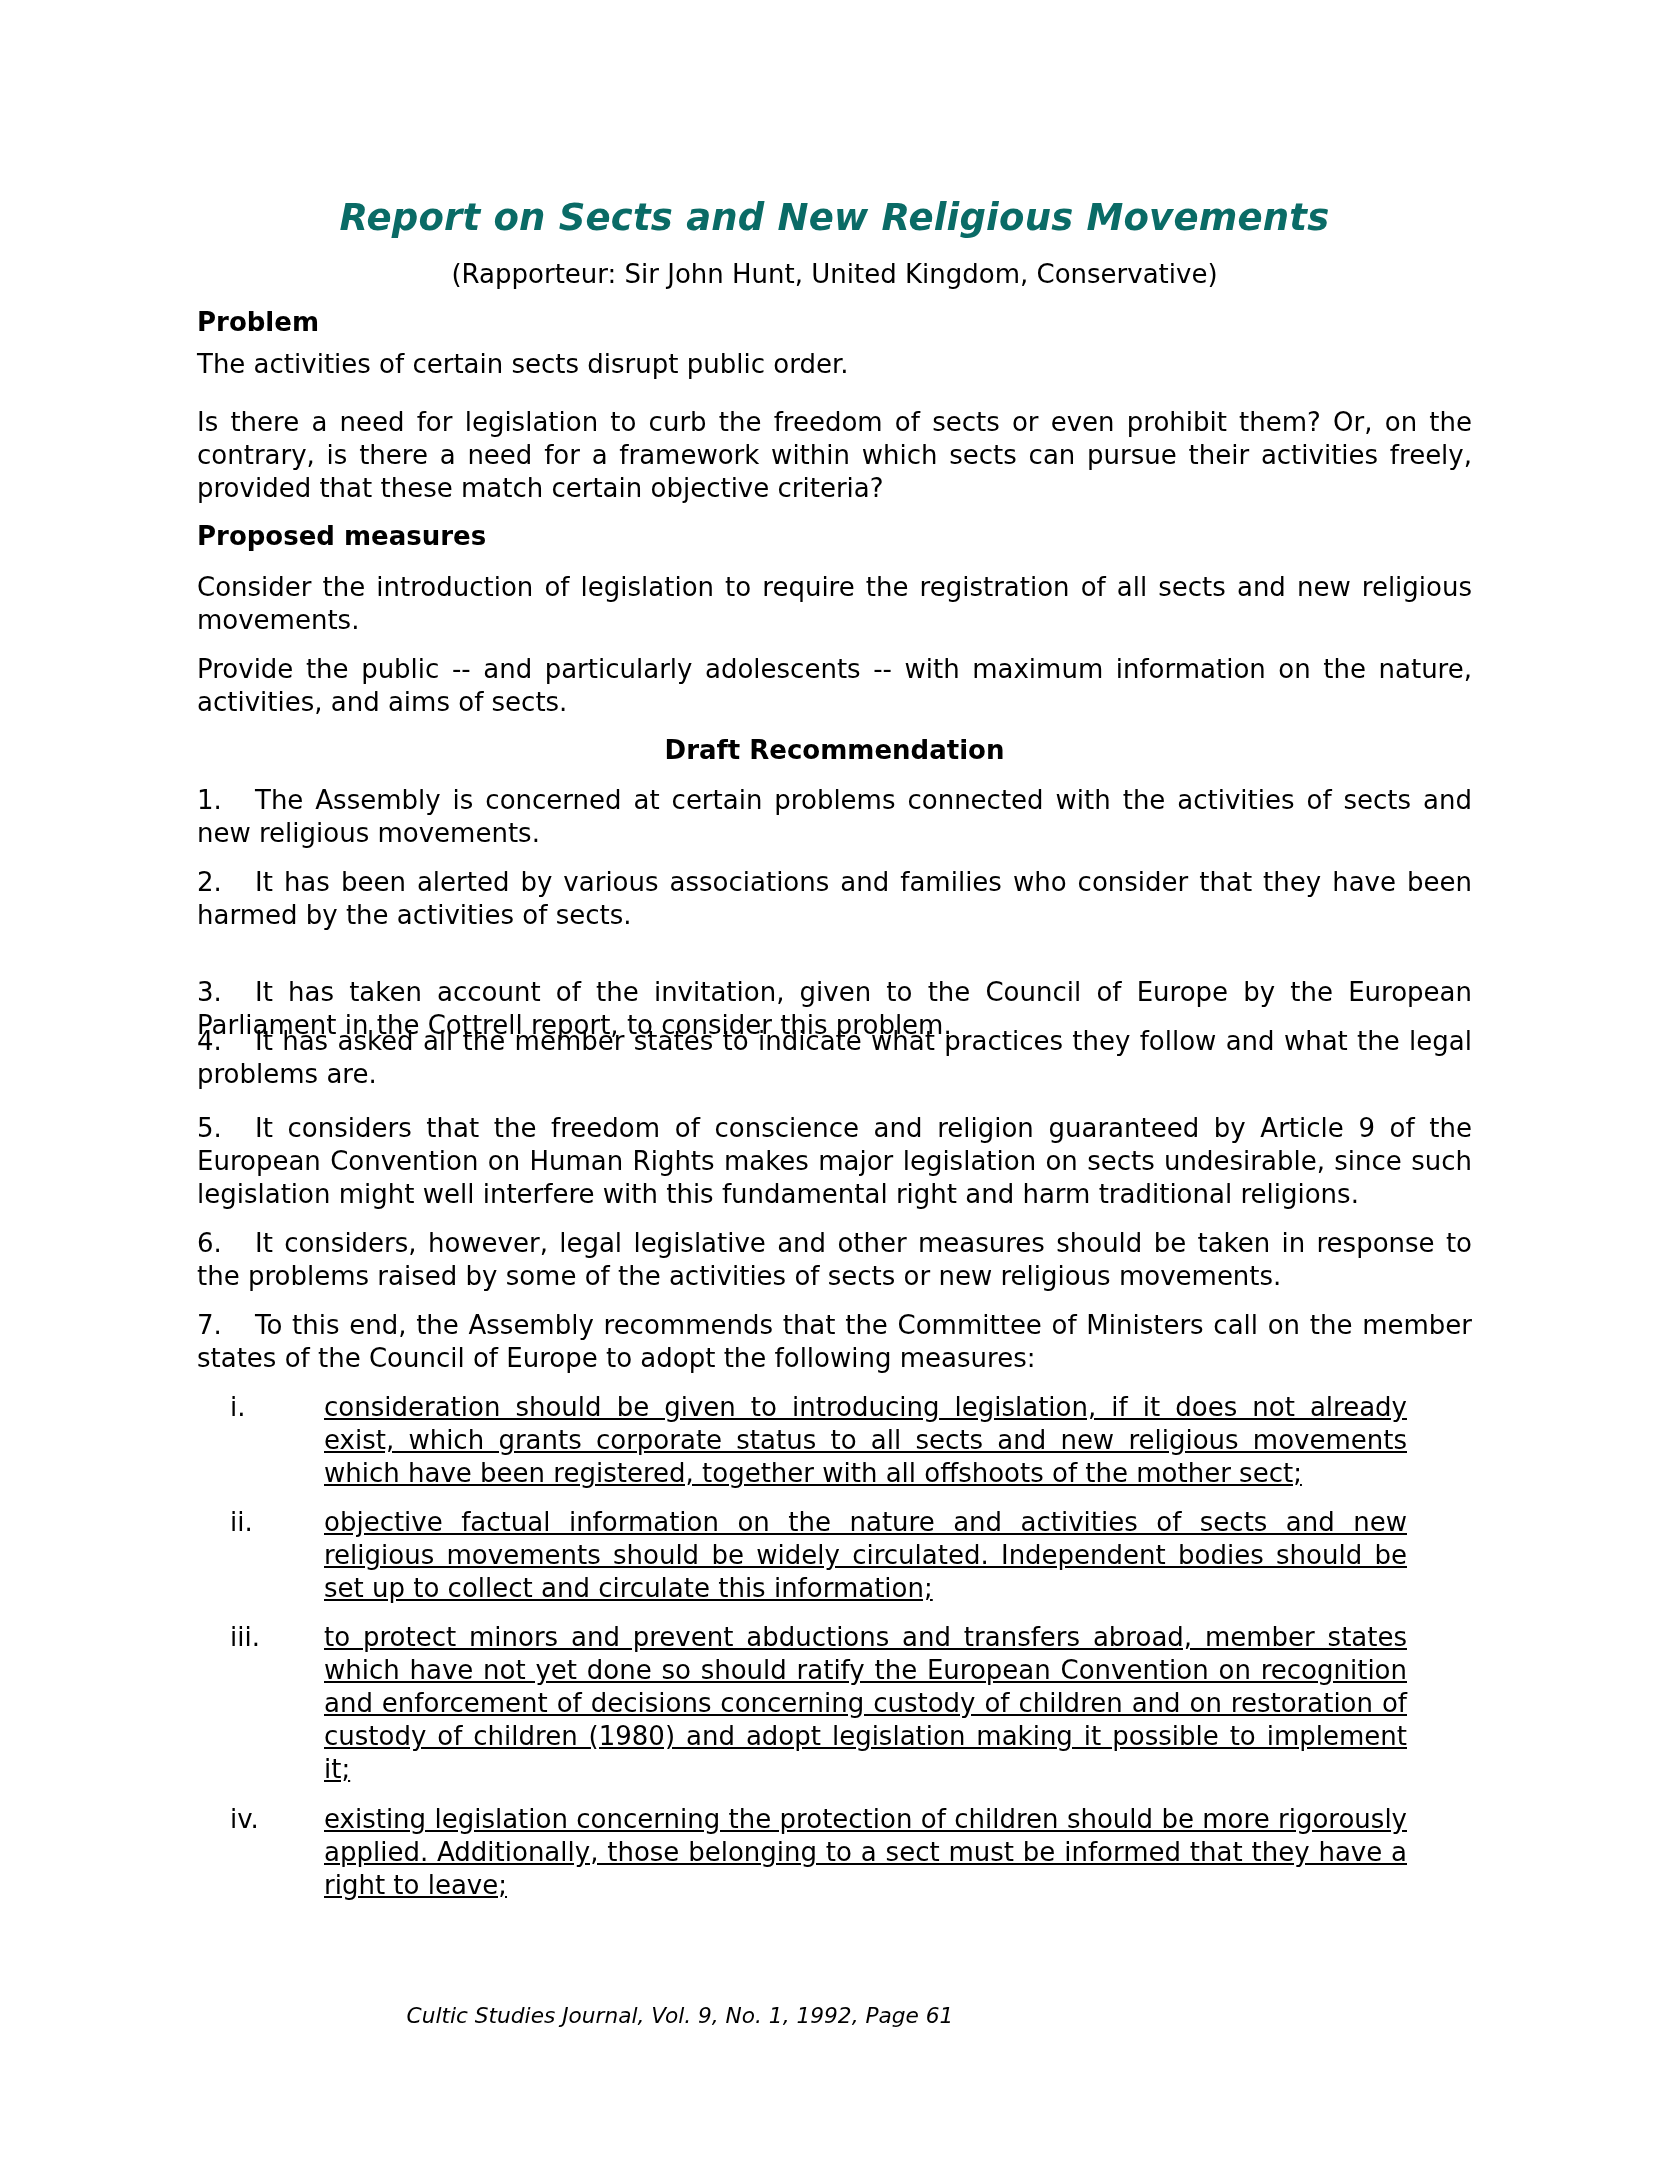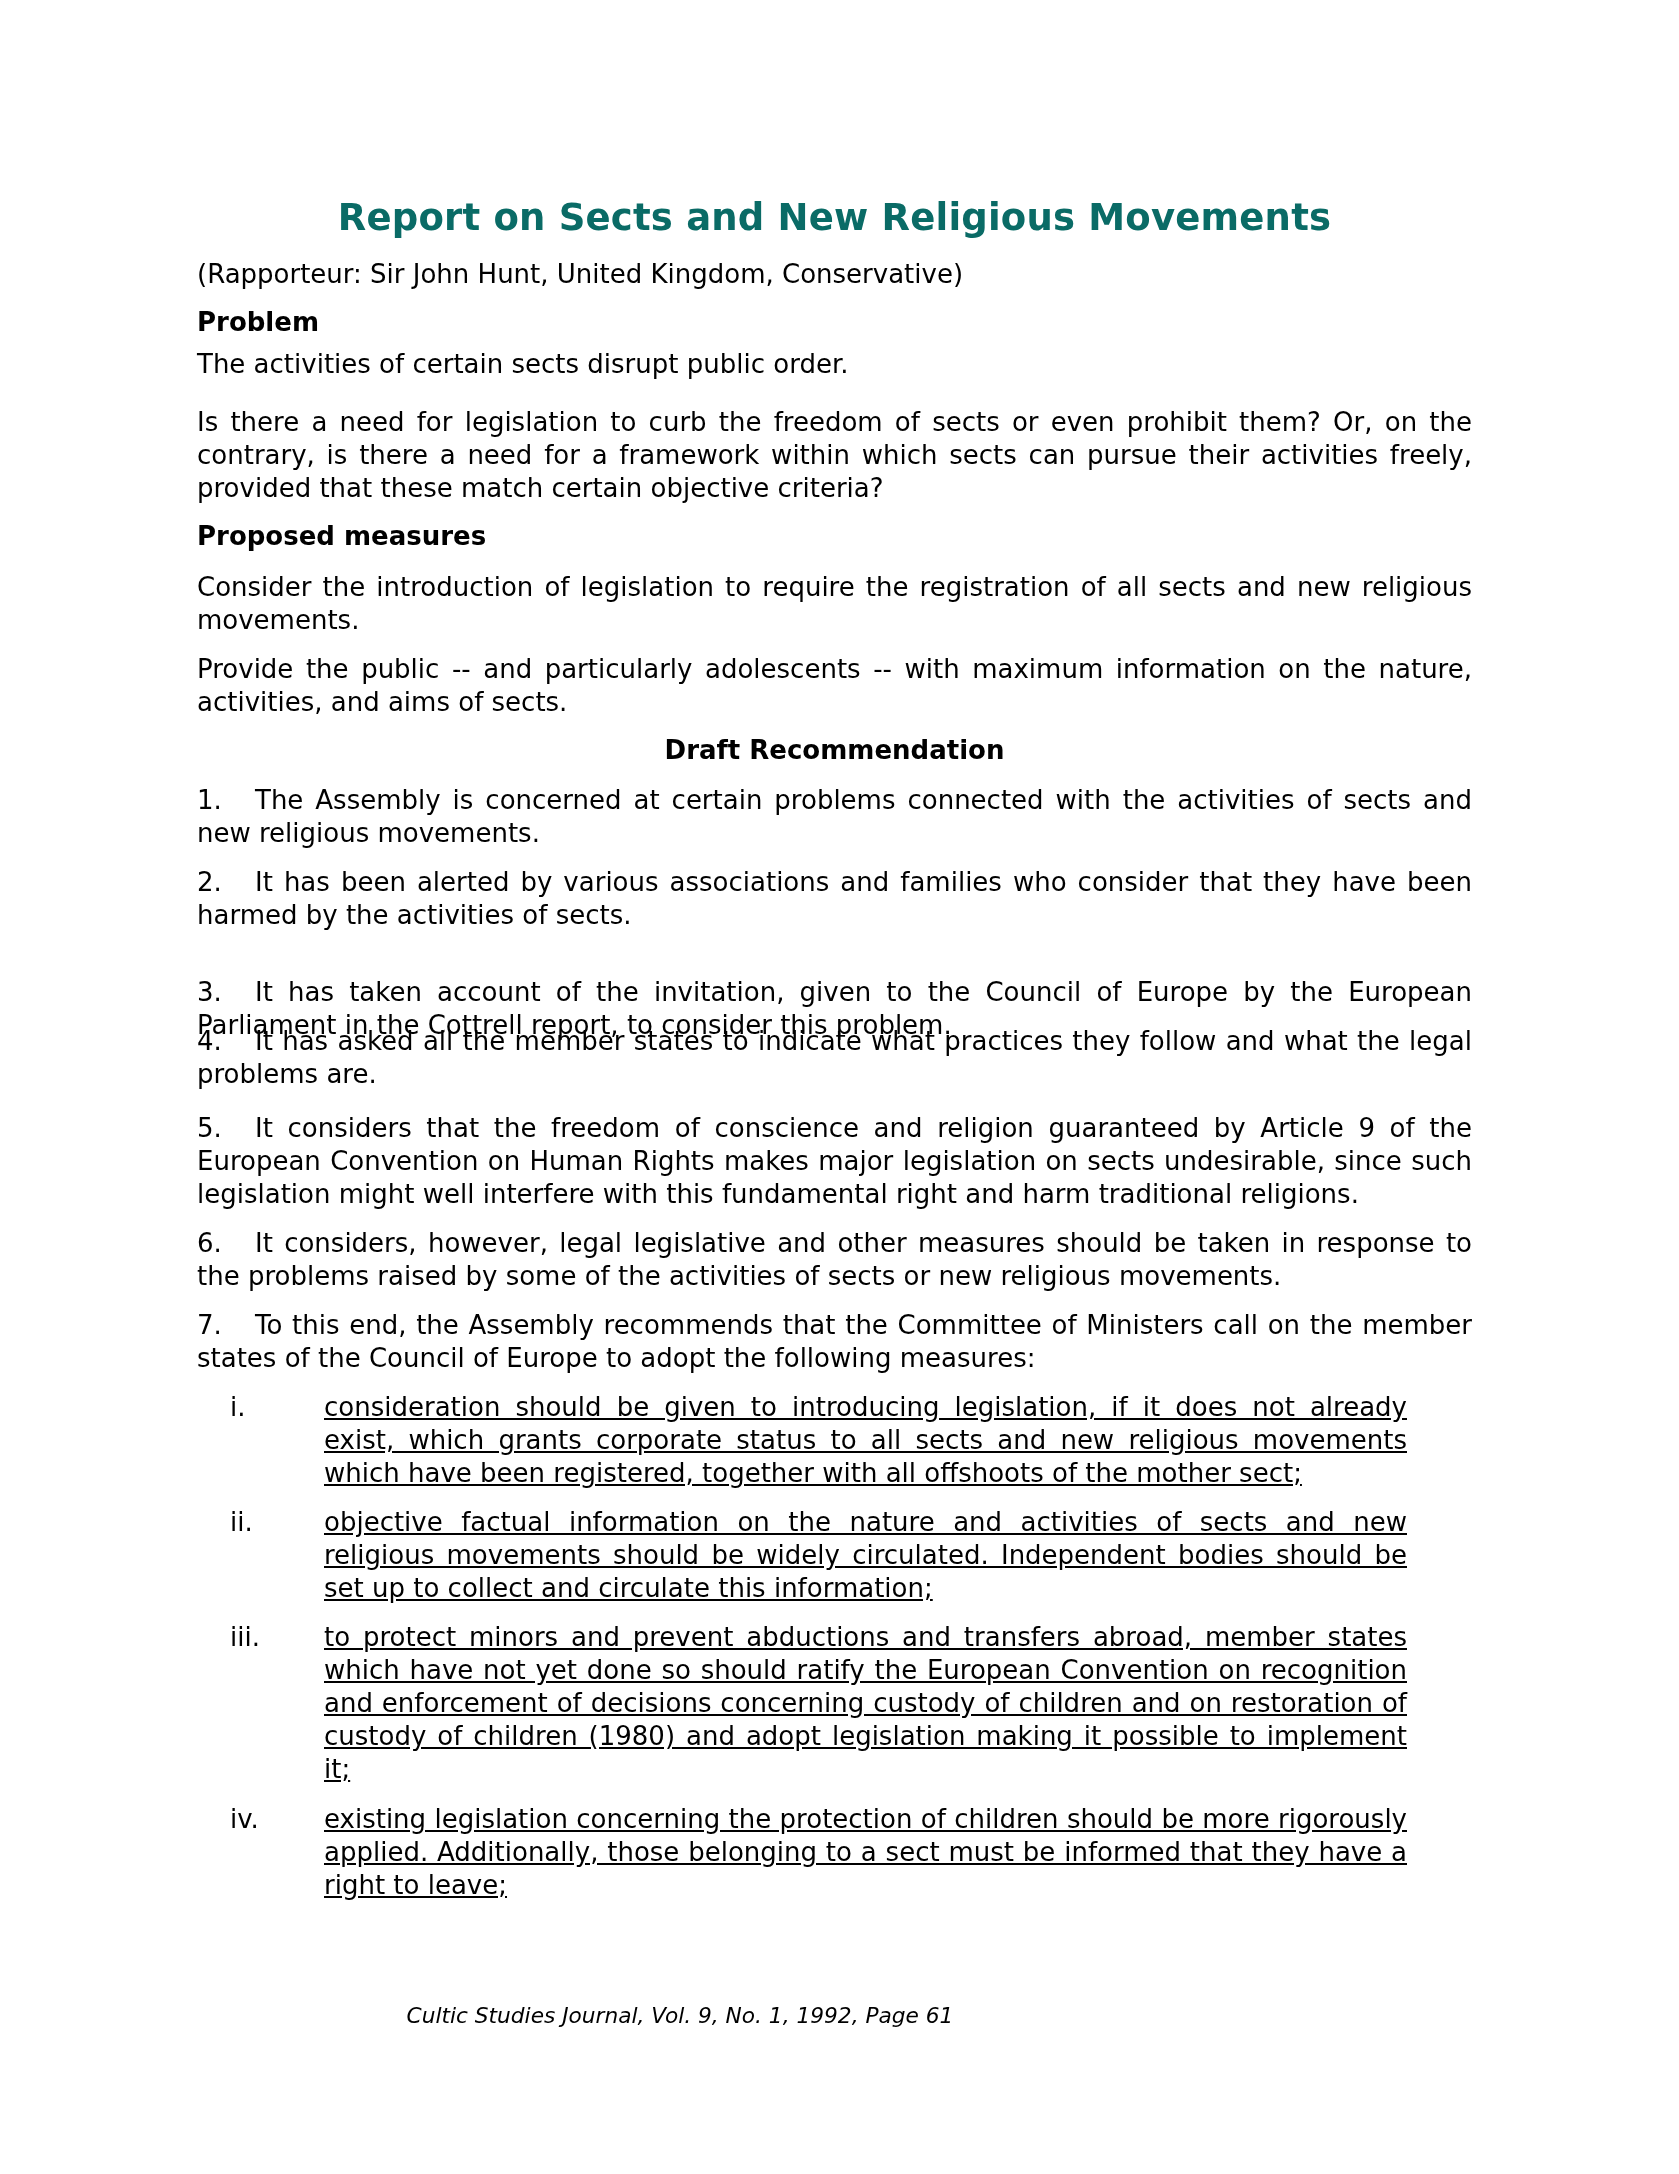--- a/index.html
+++ b/index.html
@@ -25,26 +25,28 @@
       position: absolute;
       top: 196px;
       left: 0;
       width: 1275px;
       text-align: center;
       font-size: 37px;
       font-weight: bold;
       color: #0a6b66;
       letter-spacing: 0.2px;
       white-space: nowrap;
+      font-style: italic;
     }
     .subtitle {
       position: absolute;
       top: 259px;
       left: 0;
       width: 1275px;
+      text-align: center;
       font-size: 26px;
       white-space: nowrap;
     }
     .block {
       position: absolute;
       left: 0;
       width: 1275px;
       font-size: 26px;
       line-height: 33px;
       text-align: justify;

